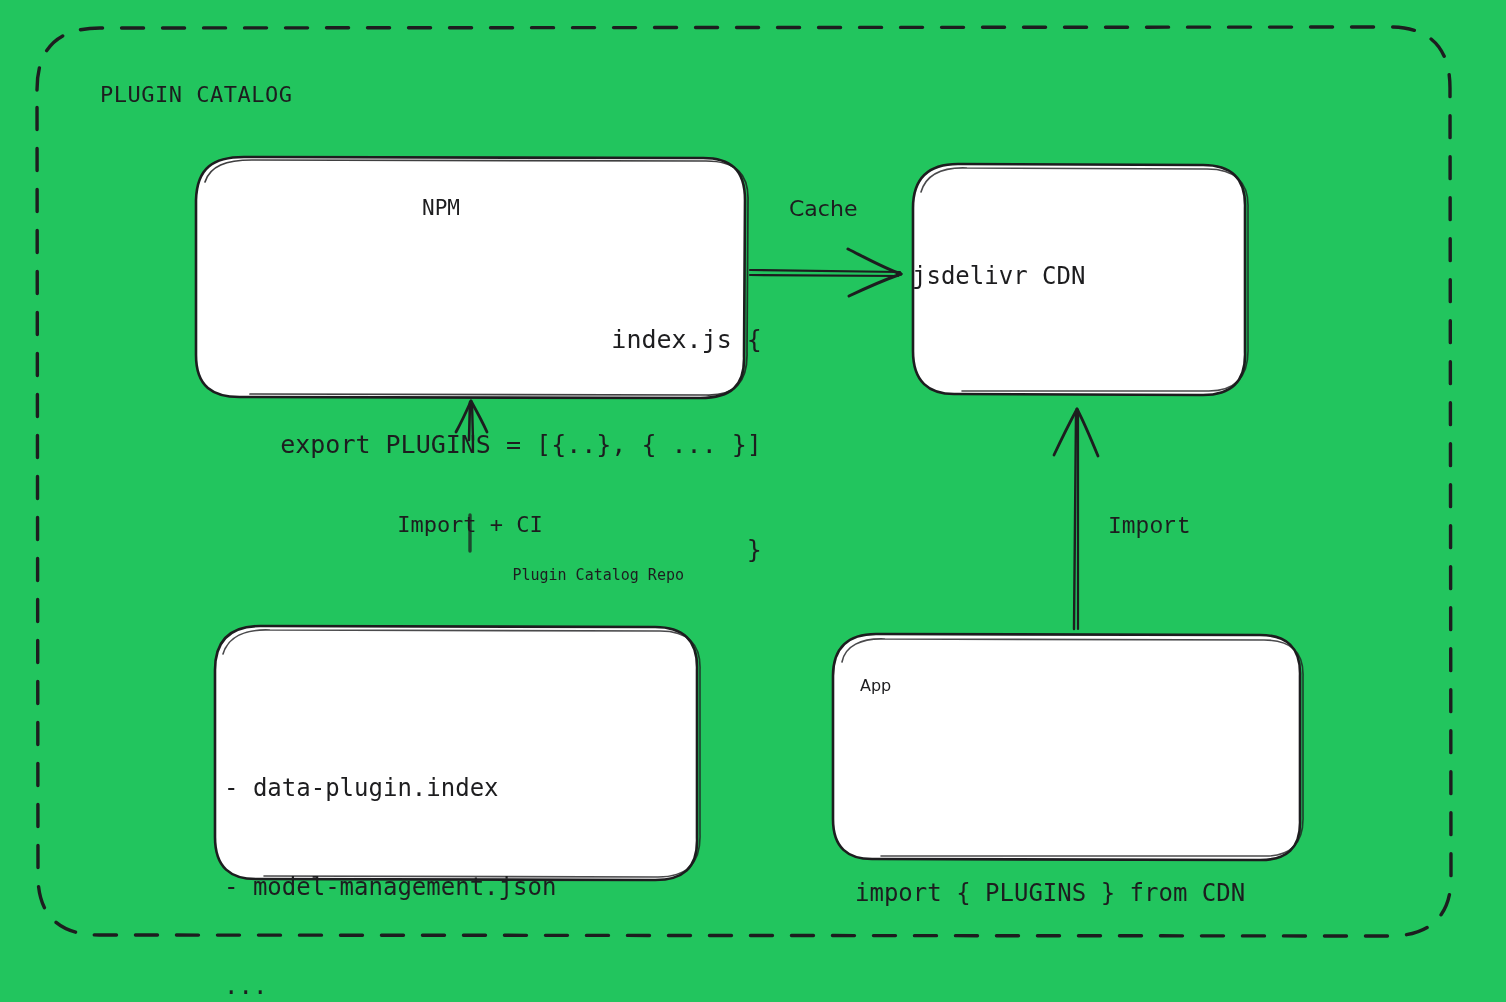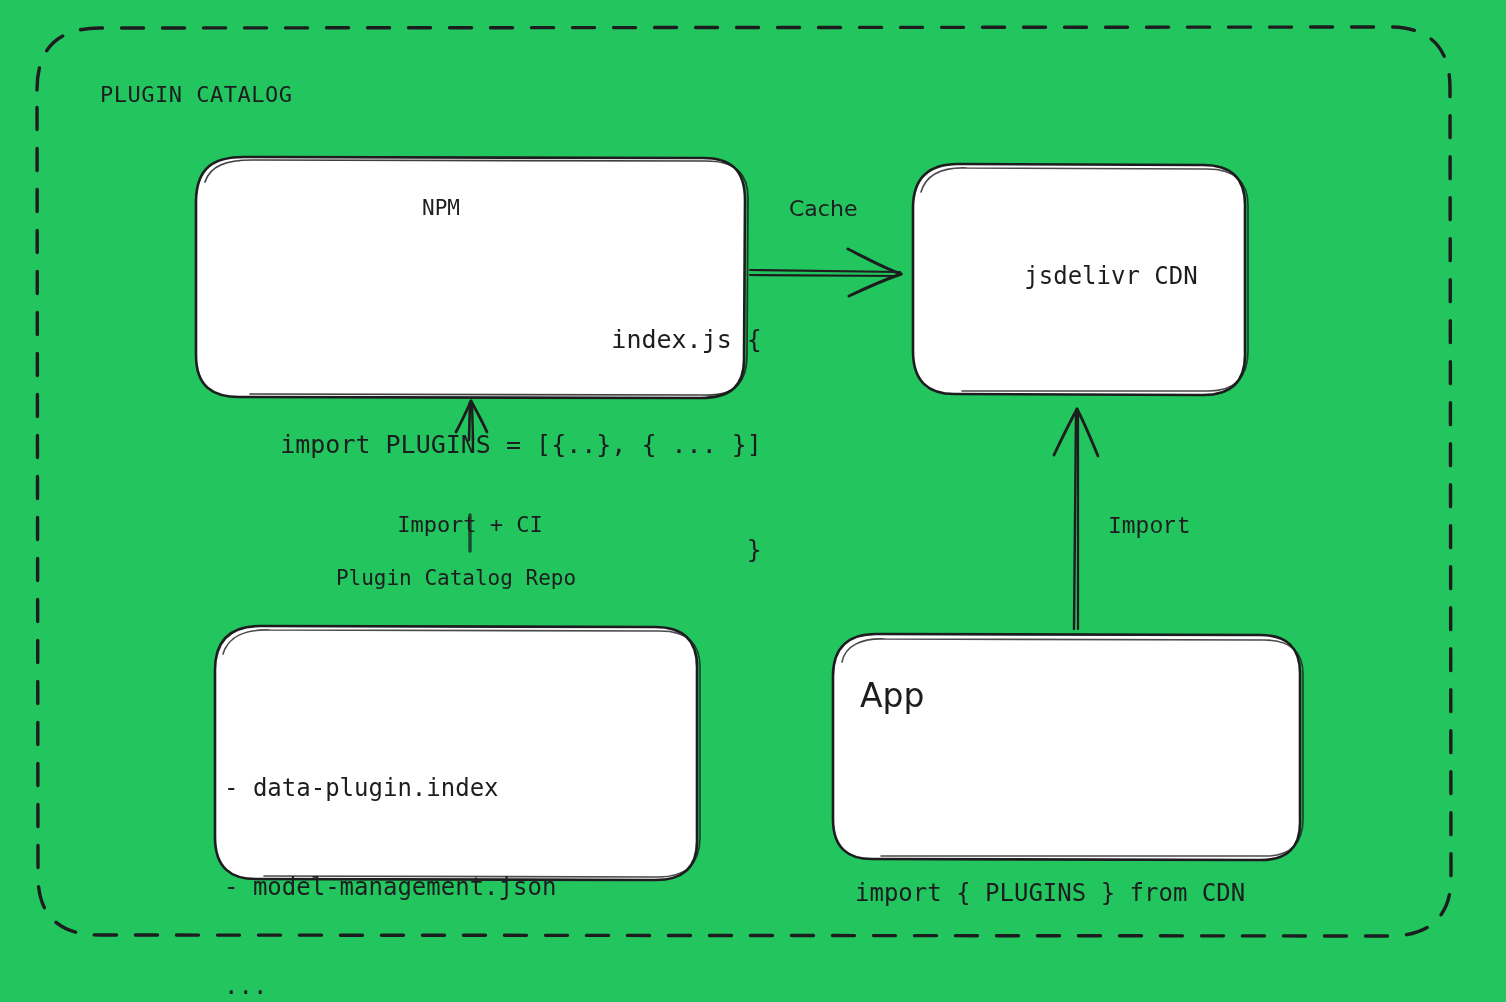--- a/index.html
+++ b/index.html
@@ -48,54 +48,53 @@
     left: 220px;
     top: 252px;
     font-size: 25px;
     line-height: 35px;
     text-align: right;
   }
   .cdn-title {
     left: 912px;
     top: 262px;
     width: 334px;
-    text-align: center;
+    text-align: left;
     font-size: 24px;
-    margin-left: 32px;
   }
   .cache-lbl {
     left: 789px;
     top: 196px;
     font-size: 22px;
   }
   .webpack-lbl {
     left: 345px;
     top: 445px;
     width: 250px;
     text-align: center;
     font-size: 22px;
     line-height: 32px;
   }
   .repo-lbl {
-    left: 214px;
+    left: 200px;
     top: 566px;
     width: 484px;
-    text-align: center;
-    font-size: 21px;
+    text-align: right;
+    font-size: 15px;
   }
   .repo-list {
     left: 224px;
     top: 706px;
     font-size: 24px;
     line-height: 33px;
   }
   .app-title {
     left: 860px;
     top: 676px;
-    font-size: 33px;
+    font-size: 16px;
   }
   .app-code {
     left: 855px;
     top: 736px;
     font-size: 24px;
     line-height: 63px;
   }
   .import-lbl {
     left: 1108px;
     top: 514px;
@@ -214,21 +213,21 @@
       <path d="M 1054 455 C 1062 438, 1070 422, 1077 409" fill="none" stroke="#1d1d1f" stroke-width="2.8" stroke-linecap="round"></path>
       <path d="M 1098 456 C 1091 439, 1084 422, 1077 409" fill="none" stroke="#1d1d1f" stroke-width="2.8" stroke-linecap="round"></path>
     </g>
   </svg>
 
   <div class="lbl container-title">PLUGIN CATALOG</div>
 
   <div class="lbl npm-title">NPM</div>
   <div class="lbl npm-code">
     <div>index.js {</div>
-    <div>    import PLUGINS = [{..}, { ... }]</div>
+    <div>    export PLUGINS = [{..}, { ... }]</div>
     <div>}</div>
   </div>
 
   <div class="lbl cdn-title">jsdelivr CDN</div>
 
   <div class="lbl sans cache-lbl">Cache</div>
 
   <div class="lbl webpack-lbl">
     <div>Import + CI</div>
   </div>

